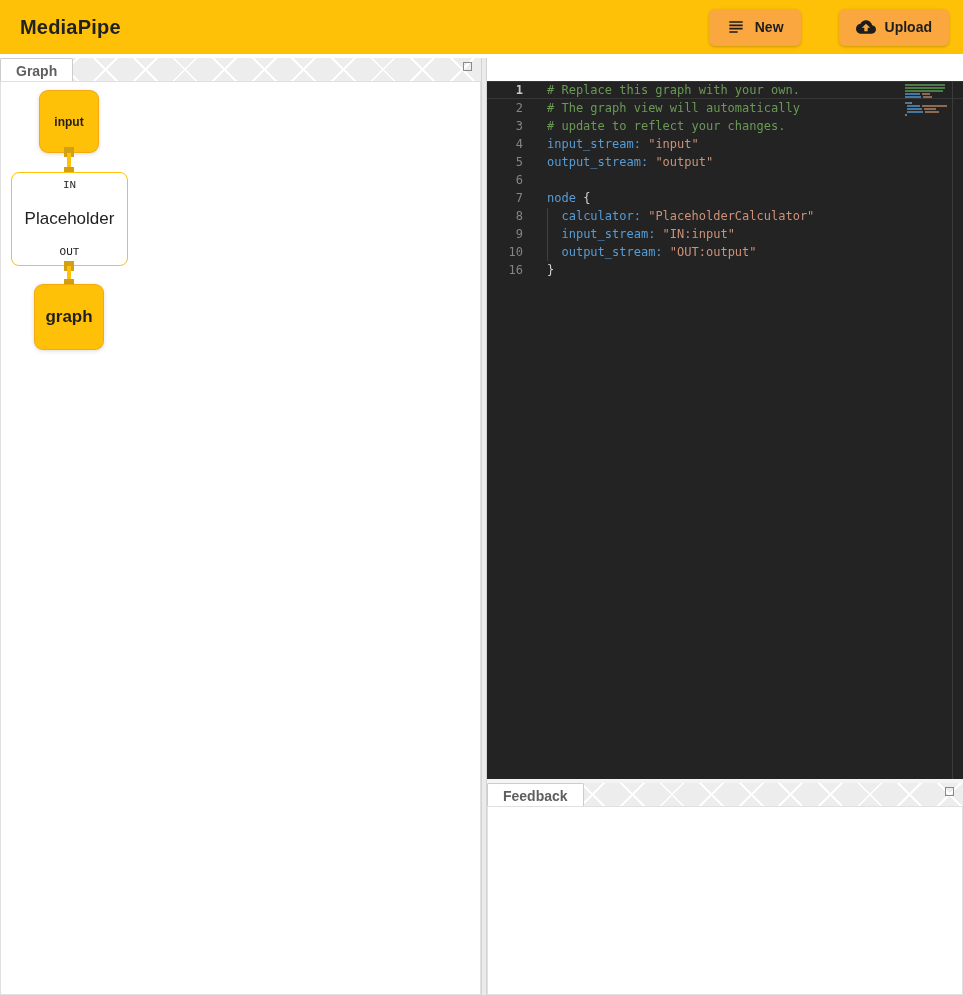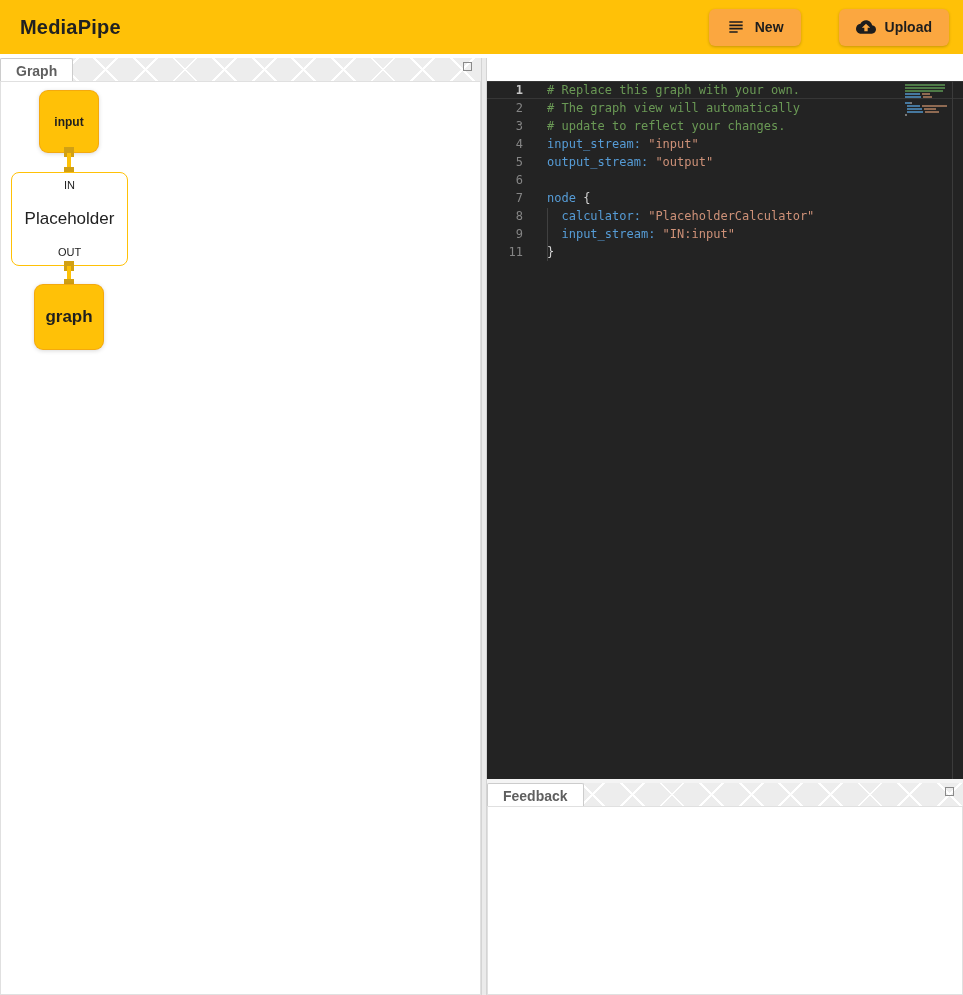--- a/index.html
+++ b/index.html
@@ -35,21 +35,21 @@
   #vsplit { position:absolute; left:481px; top:58px; width:6px; bottom:0; background:#ebebeb; border-left:1px solid #d4d4d4; border-right:1px solid #d4d4d4; cursor:col-resize; }
   #hsplit { position:absolute; left:487px; top:779px; width:476px; height:4px; background:#f4f4f4; cursor:row-resize; }
 
   
   #graph-canvas { position:absolute; inset:0; }
   .gnode { position:absolute; }
   .stream-node { background:#FFC107; border:1px solid rgba(235,150,20,.55); border-radius:9px; display:flex; align-items:center; justify-content:center; font-weight:bold; color:#1f1f1f; box-shadow:0 1px 4px rgba(0,0,0,.15); cursor:pointer; }
   #node-input  { left:38px; top:8px;   width:60px; height:63px; font-size:12px; }
   #node-output { left:33px; top:202px; width:70px; height:66px; font-size:17px; }
   #node-placeholder { left:10px; top:90px; width:117px; height:94px; background:#ffffff; border:1.5px solid #FFC107; border-radius:8px; display:flex; flex-direction:column; align-items:center; justify-content:space-between; padding:6px 0 7px 0; color:#212121; cursor:pointer; }
-  .port-label { font-size:11px; color:#212121; }
+  .port-label { font-size:11px; color:#212121;font-family:Liberation Mono, monospace; }
   .node-title { font-size:17px; color:#212121; }
   .edge { position:absolute; left:66px; width:4px; background:#FDC107; }
   #edge-1 { top:71px;  height:20px; }
   #edge-2 { top:184px; height:19px; }
   .port { position:absolute; left:63px; width:10px; height:10px; background:#D1A014; }
   #port-1 { top:65px; }  #port-2 { top:85px; }
   #port-3 { top:179px; } #port-4 { top:197px; }
 
   
   .code-area { position:absolute; inset:0; font-family:"DejaVu Sans Mono",monospace; font-size:12px; }
@@ -129,21 +129,22 @@
       <div id="code-lines">
           <div class="line active"><span class="ln">1</span><span class="tok-c"># Replace this graph with your own.</span></div>
           <div class="line"><span class="ln">2</span><span class="tok-c"># The graph view will automatically</span></div>
           <div class="line"><span class="ln">3</span><span class="tok-c"># update to reflect your changes.</span></div>
           <div class="line"><span class="ln">4</span><span class="tok-k">input_stream:</span><span class="tok-p"> </span><span class="tok-s">"input"</span></div>
           <div class="line"><span class="ln">5</span><span class="tok-k">output_stream:</span><span class="tok-p"> </span><span class="tok-s">"output"</span></div>
           <div class="line"><span class="ln">6</span></div>
           <div class="line"><span class="ln">7</span><span class="tok-k">node</span><span class="tok-p"> {</span></div>
           <div class="line"><span class="ln">8</span><span class="tok-p">  </span><span class="tok-k">calculator:</span><span class="tok-p"> </span><span class="tok-s">"PlaceholderCalculator"</span></div>
           <div class="line"><span class="ln">9</span><span class="tok-p">  </span><span class="tok-k">input_stream:</span><span class="tok-p"> </span><span class="tok-s">"IN:input"</span></div>
-          <div class="line"><span class="ln">11</span><span class="tok-p">}</span></div>
+          <div class="line"><span class="ln">10</span><span class="tok-p">  </span><span class="tok-k">output_stream:</span><span class="tok-p"> </span><span class="tok-s">"OUT:output"</span></div>
+          <div class="line"><span class="ln">16</span><span class="tok-p">}</span></div>
         </div>
       <div class="indent-guide"></div>
       <div class="minimap" id="minimap">
           <div class="mm-line">
             <span class="mm-tok mm-c" style="width: 40px;"></span>
           </div>
           <div class="mm-line">
             <span class="mm-tok mm-c" style="width: 40px;"></span>
           </div>
           <div class="mm-line">

